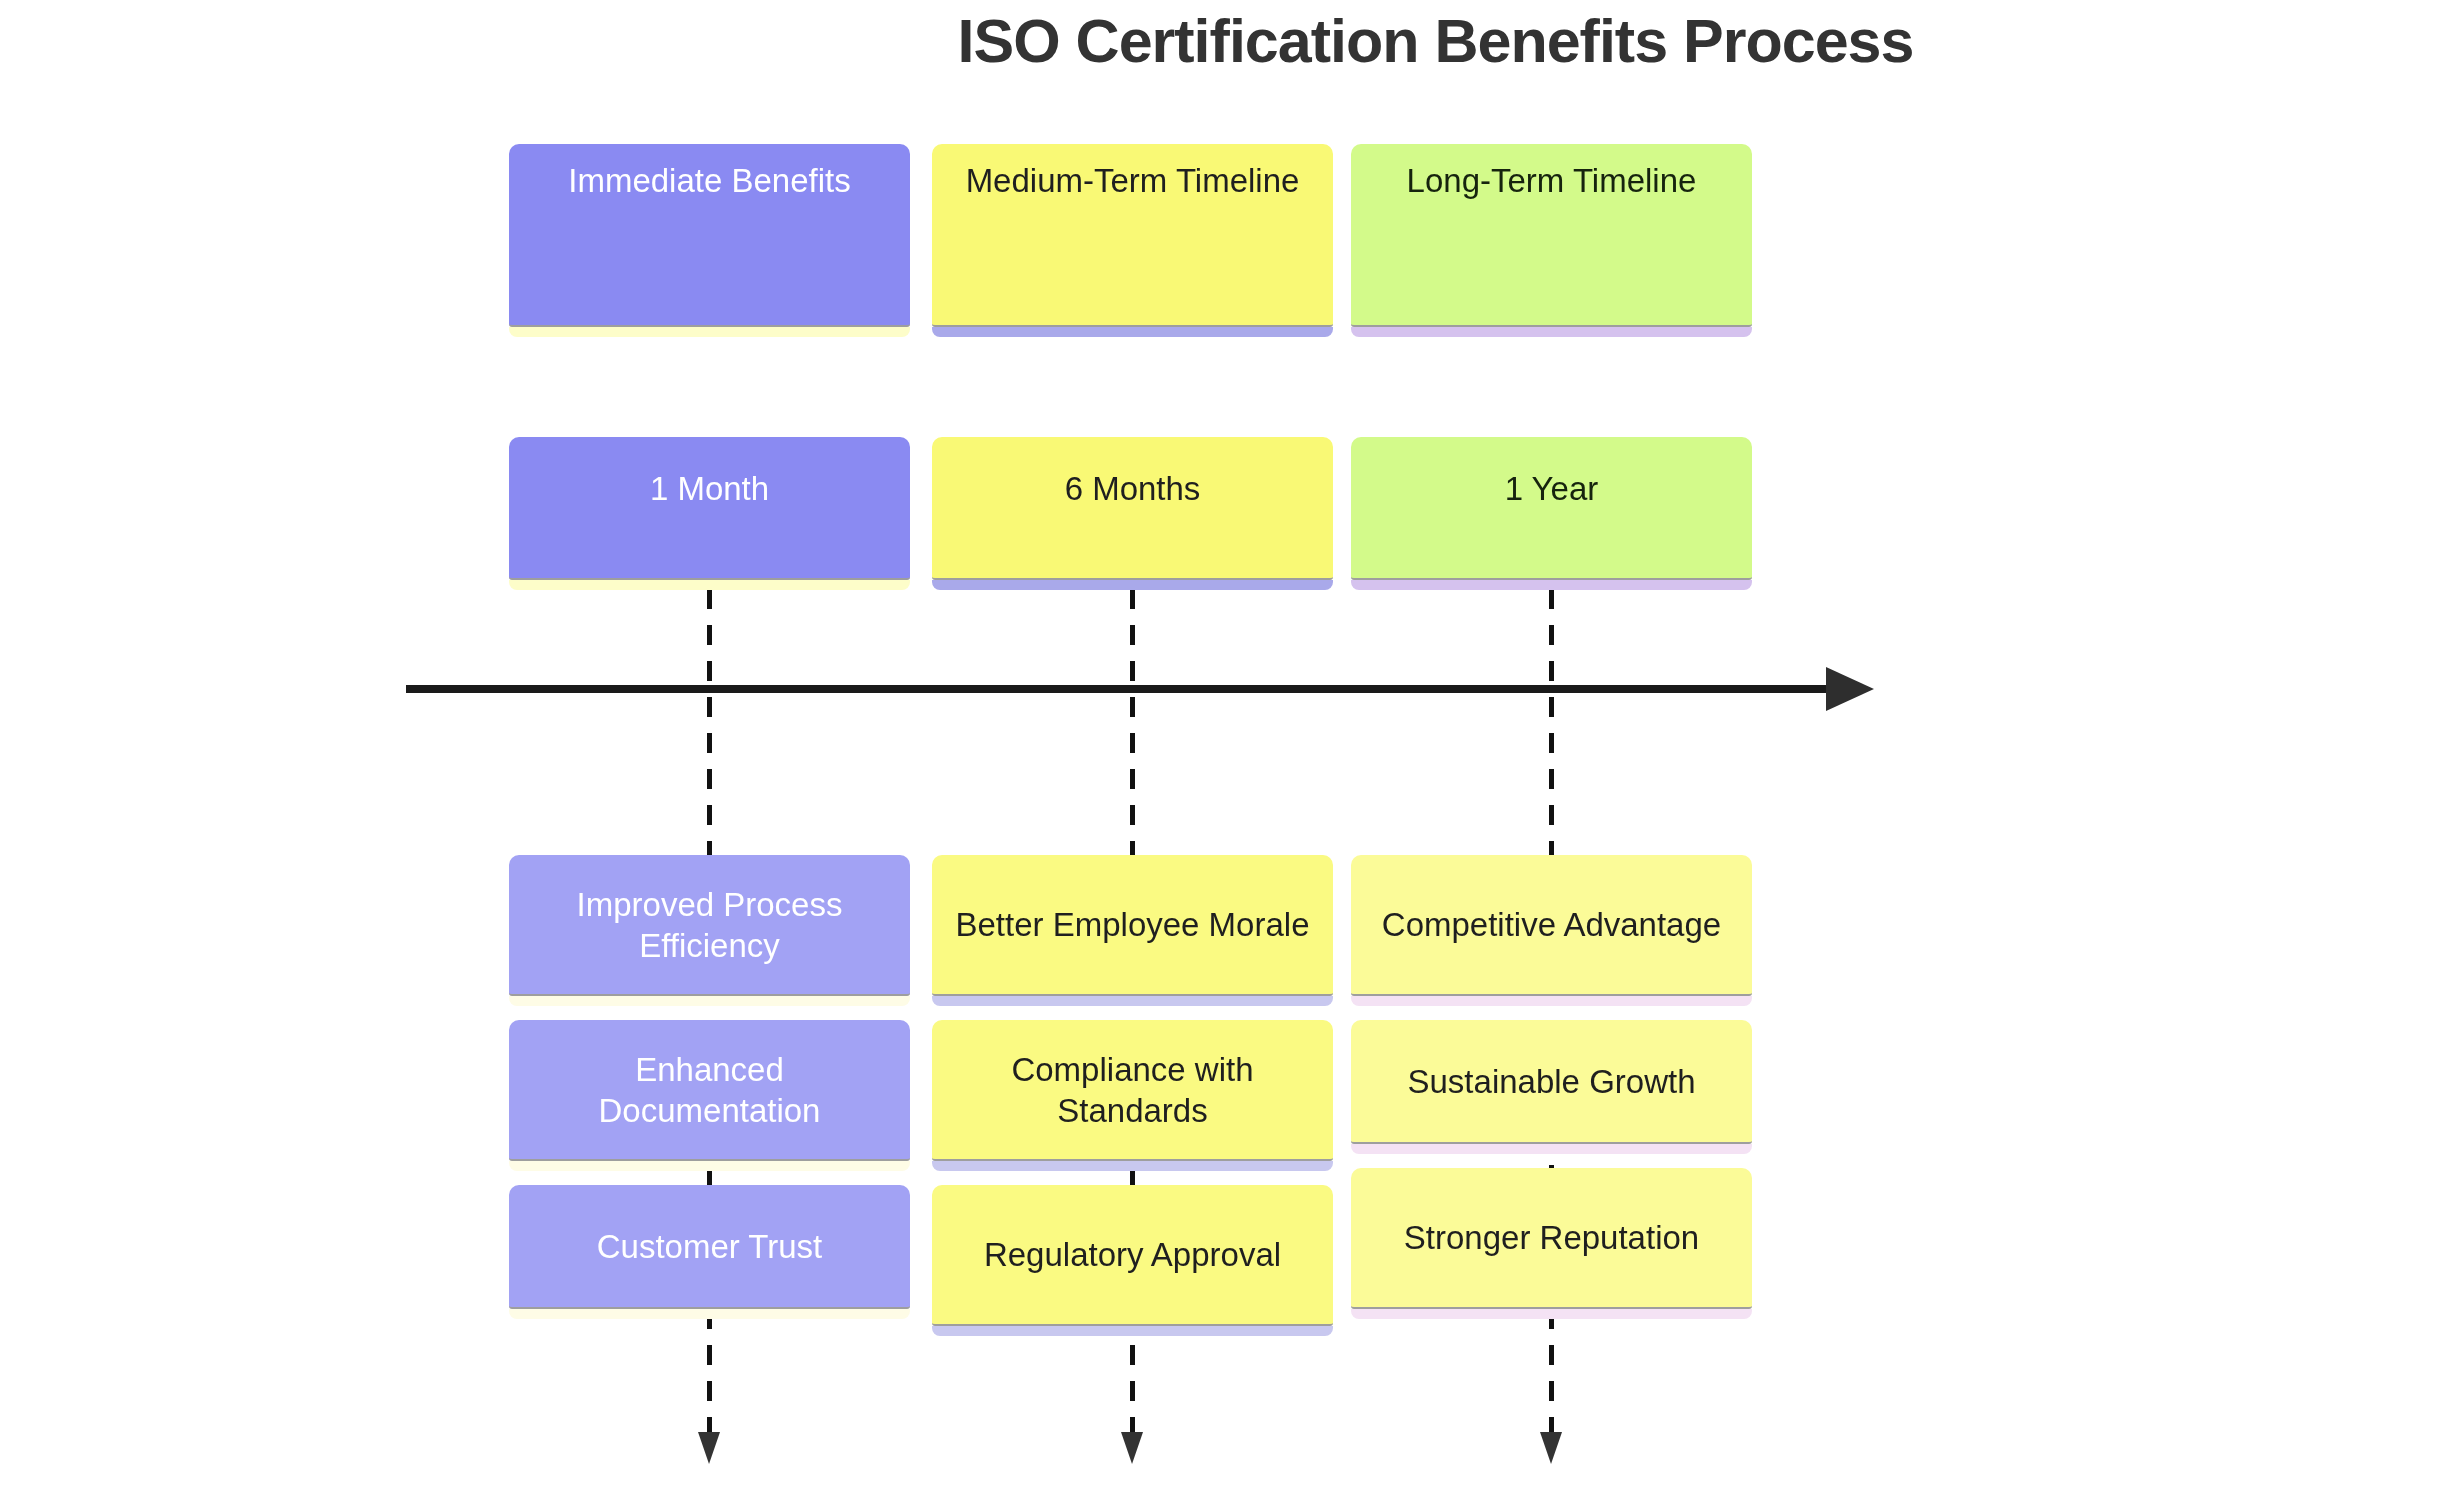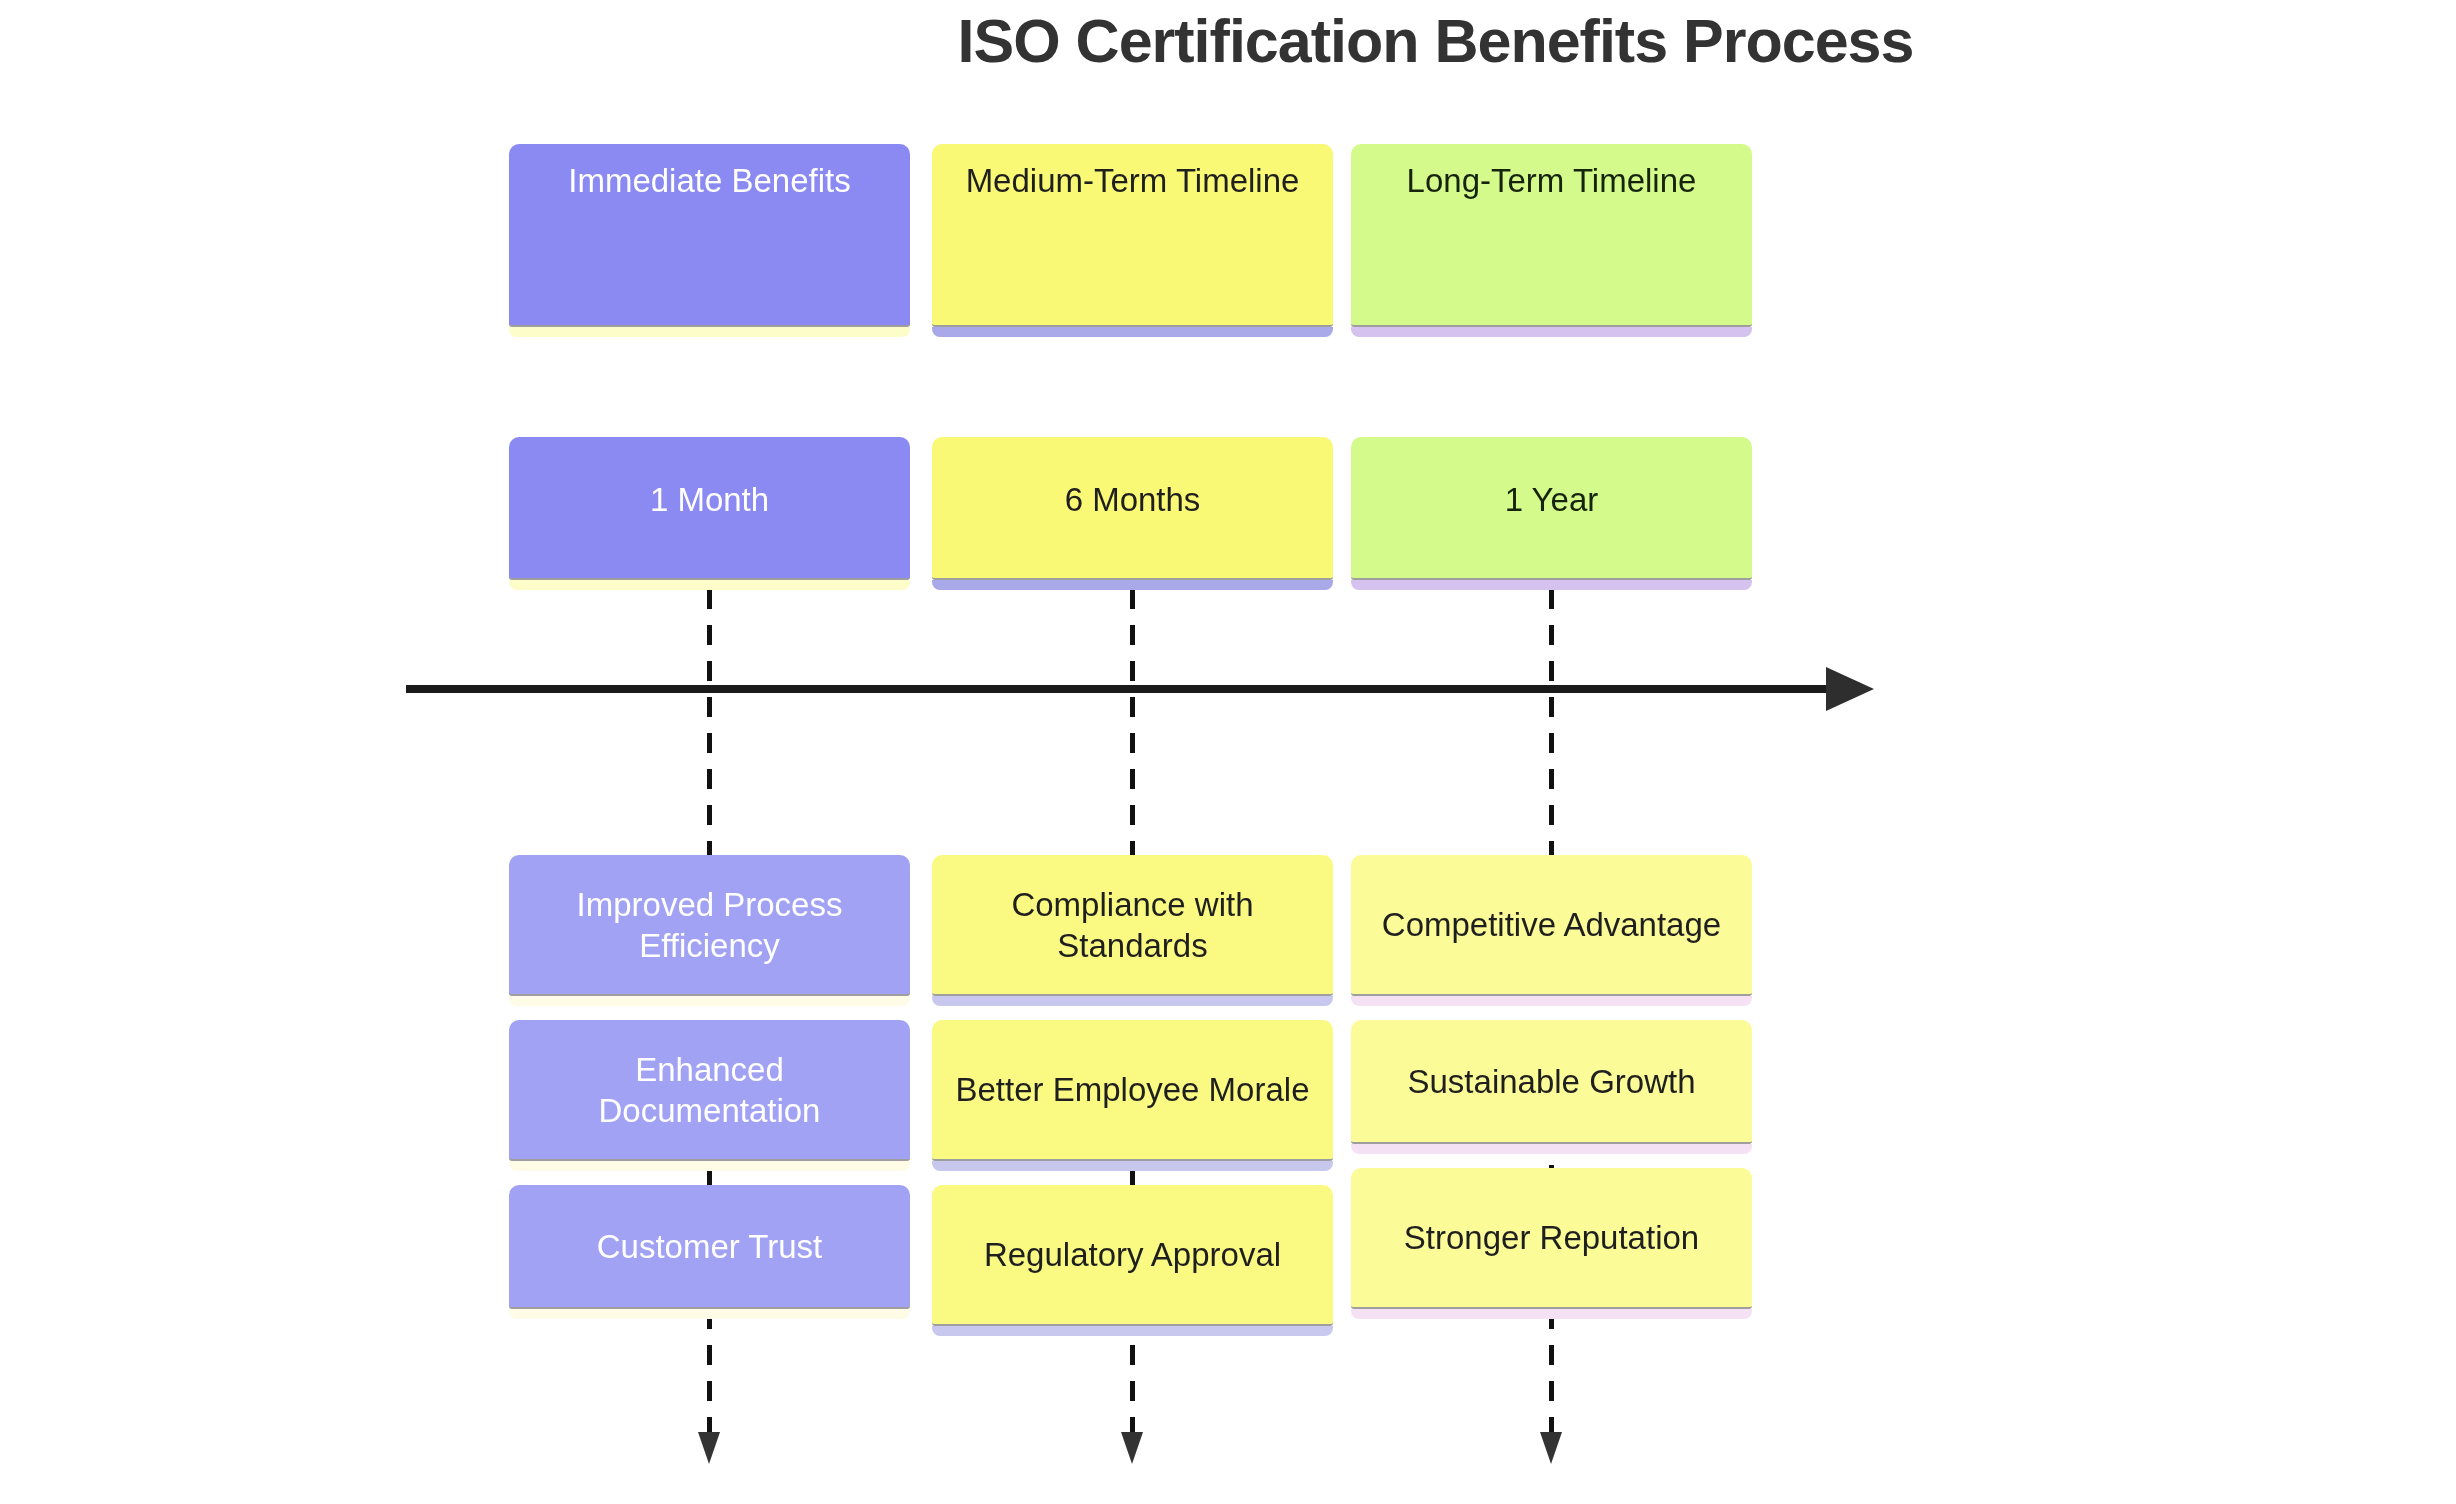--- a/index.html
+++ b/index.html
@@ -43,21 +43,21 @@
     width:401px;box-sizing:border-box;
     border-radius:10px 10px 3px 3px;
     border-bottom:2px solid #9e9e9e;
     display:flex;justify-content:center;text-align:center;
     font-size:33px;line-height:41px;
   }
   .bar{height:10px;width:401px;border-radius:0 0 8px 8px;}
   .header-unit{margin-top:144px;}
   .header-unit .box{height:183px;align-items:flex-start;padding-top:16px;}
   .time-unit{margin-top:100px;}
-  .time-unit .box{height:143px;align-items:flex-start;padding-top:42px;}
+  .time-unit .box{height:143px;align-items:flex-start;padding-top:31px;}
   .events{margin-top:265px;}
   .event-unit{margin-bottom:14px;}
   .event-unit .box{align-items:center;padding:0 14px;}
   .h2{height:141px}.h1{height:124px}
   
   .c1 .header-unit .box,.c1 .time-unit .box{background:var(--purple,#8a8af2);color:#fff;}
   .c1 .event-unit .box{background:var(--purple-light,#a2a2f4);color:#fff;}
   .c1 .header-unit .bar,.c1 .time-unit .bar{background:var(--bar-cream,#fdfdc9);}
   .c1 .event-unit .bar{background:#fefce6;}
   .c2 .header-unit .box,.c2 .time-unit .box{background:var(--yellow,#f9f975);color:#1f1f1f;}
@@ -128,27 +128,27 @@
   </div>
   <div class="unit time-unit">
     <div class="box">
         <span>6 Months</span>
       </div>
     <div class="bar"></div>
   </div>
   <div class="events">
     <div class="unit event-unit">
       <div class="box h2">
-          <span>Compliance with Standards</span>
+          <span>Better Employee Morale</span>
         </div>
       <div class="bar"></div>
     </div>
     <div class="unit event-unit">
       <div class="box h2">
-          <span>Better Employee Morale</span>
+          <span>Compliance with Standards</span>
         </div>
       <div class="bar"></div>
     </div>
     <div class="unit event-unit">
       <div class="box h2">
           <span>Regulatory Approval</span>
         </div>
       <div class="bar"></div>
     </div>
   </div>

